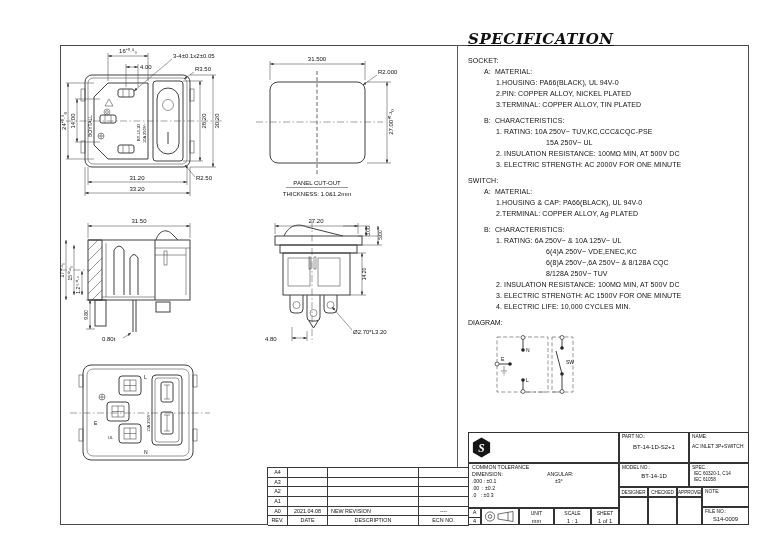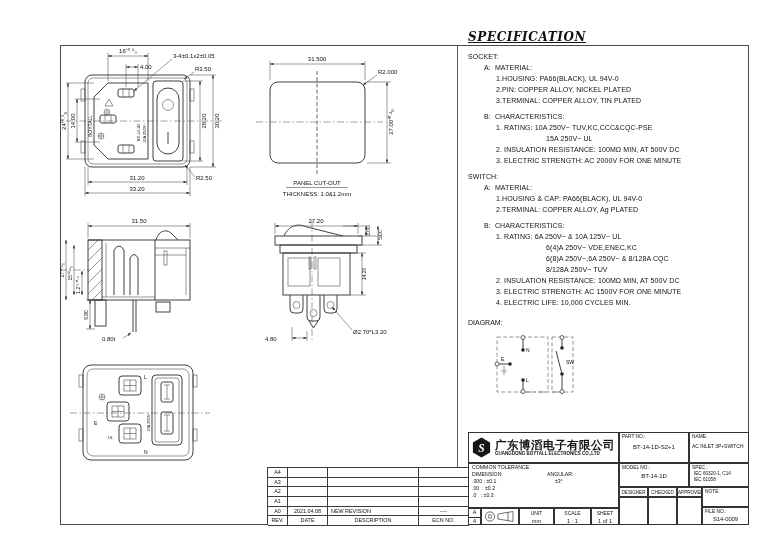--- a/index.html
+++ b/index.html
@@ -15,21 +15,21 @@
   .tn{fill:none;stroke:#404040;stroke-width:0.55;}
   .dl{fill:none;stroke:#4a4a4a;stroke-width:0.55;}
   .cl{fill:none;stroke:#555;stroke-width:0.55;stroke-dasharray:7 2.5 1.5 2.5;}
   .dsh{fill:none;stroke:#404040;stroke-width:0.8;stroke-dasharray:4 2.2;}
   .dt{font-family:"Liberation Sans",sans-serif;font-size:6px;fill:#111;}
   .t5{font-size:5px;} .t4{font-size:4px;}
   .mid{text-anchor:middle;}
 
   
   .spec{position:absolute;left:468px;top:30px;width:284px;color:#111;}
-  .spec-title{font-family:"DejaVu Serif","Liberation Serif",serif;font-style:italic;font-weight:bold;font-size:12px;letter-spacing:0.6px;text-decoration:underline;margin-bottom:7px;}
+  .spec-title{font-family:"DejaVu Serif","Liberation Serif",serif;font-style:italic;font-weight:bold;font-size:15px;letter-spacing:0.6px;text-decoration:underline;margin-bottom:7px;}
   .sline{font-size:7px;line-height:11px;white-space:pre;letter-spacing:0.1px;}
   .i0{padding-left:0;} .i1{padding-left:16px;} .i2{padding-left:28px;} .ic{padding-left:78px;}
   .gap{margin-top:5px;}
   .diagram-label{position:absolute;left:468px;top:319px;font-size:7px;color:#111;}
 
   
   .revtable{position:absolute;left:267px;top:467px;width:201px;height:58px;display:grid;
     grid-template-columns:20px 40px 91px 50px;grid-auto-rows:9.66px;
     border-top:1px solid #3a3a3a;border-left:1px solid #3a3a3a;box-sizing:border-box;background:#fff;}
   .rc{border-right:1px solid #3a3a3a;border-bottom:1px solid #3a3a3a;font-size:5.4px;line-height:8.6px;
@@ -390,24 +390,20 @@
     <div class="rc">DESCRIPTION</div>
     <div class="rc">ECN NO.</div>
   </div>
 
   <div class="titleblock">
     <div class="tb company" style="left:0;top:0;width:151px;height:31px;">
       <svg width="21" height="21" viewBox="0 0 20 20">
         <path d="M10,0.5 L18.2,5.3 L18.2,14.7 L10,19.5 L1.8,14.7 L1.8,5.3 Z" fill="#151515"></path>
         <text x="10" y="14" text-anchor="middle" font-size="11" font-style="italic" font-weight="bold" fill="#ffffff" font-family="Liberation Serif,serif">S</text>
       </svg>
-      <div>
-        <div class="cn">广东博滔电子有限公司</div>
-        <div class="en">GUANGDONG BOYTALL ELECTRONICS CO.,LTD</div>
-      </div>
     </div>
 
     <div class="tb" style="left:0;top:31px;width:151px;height:45px;">
       <div class="tolline">COMMON TOLERANCE</div>
       <div style="display:flex;">
         <div class="tolline" style="width:72px;">DIMENSION:</div>
         <div class="tolline">ANGULAR:</div>
       </div>
       <div style="display:flex;">
         <div class="tolline" style="width:80px;">.000 : ±0.1</div>

